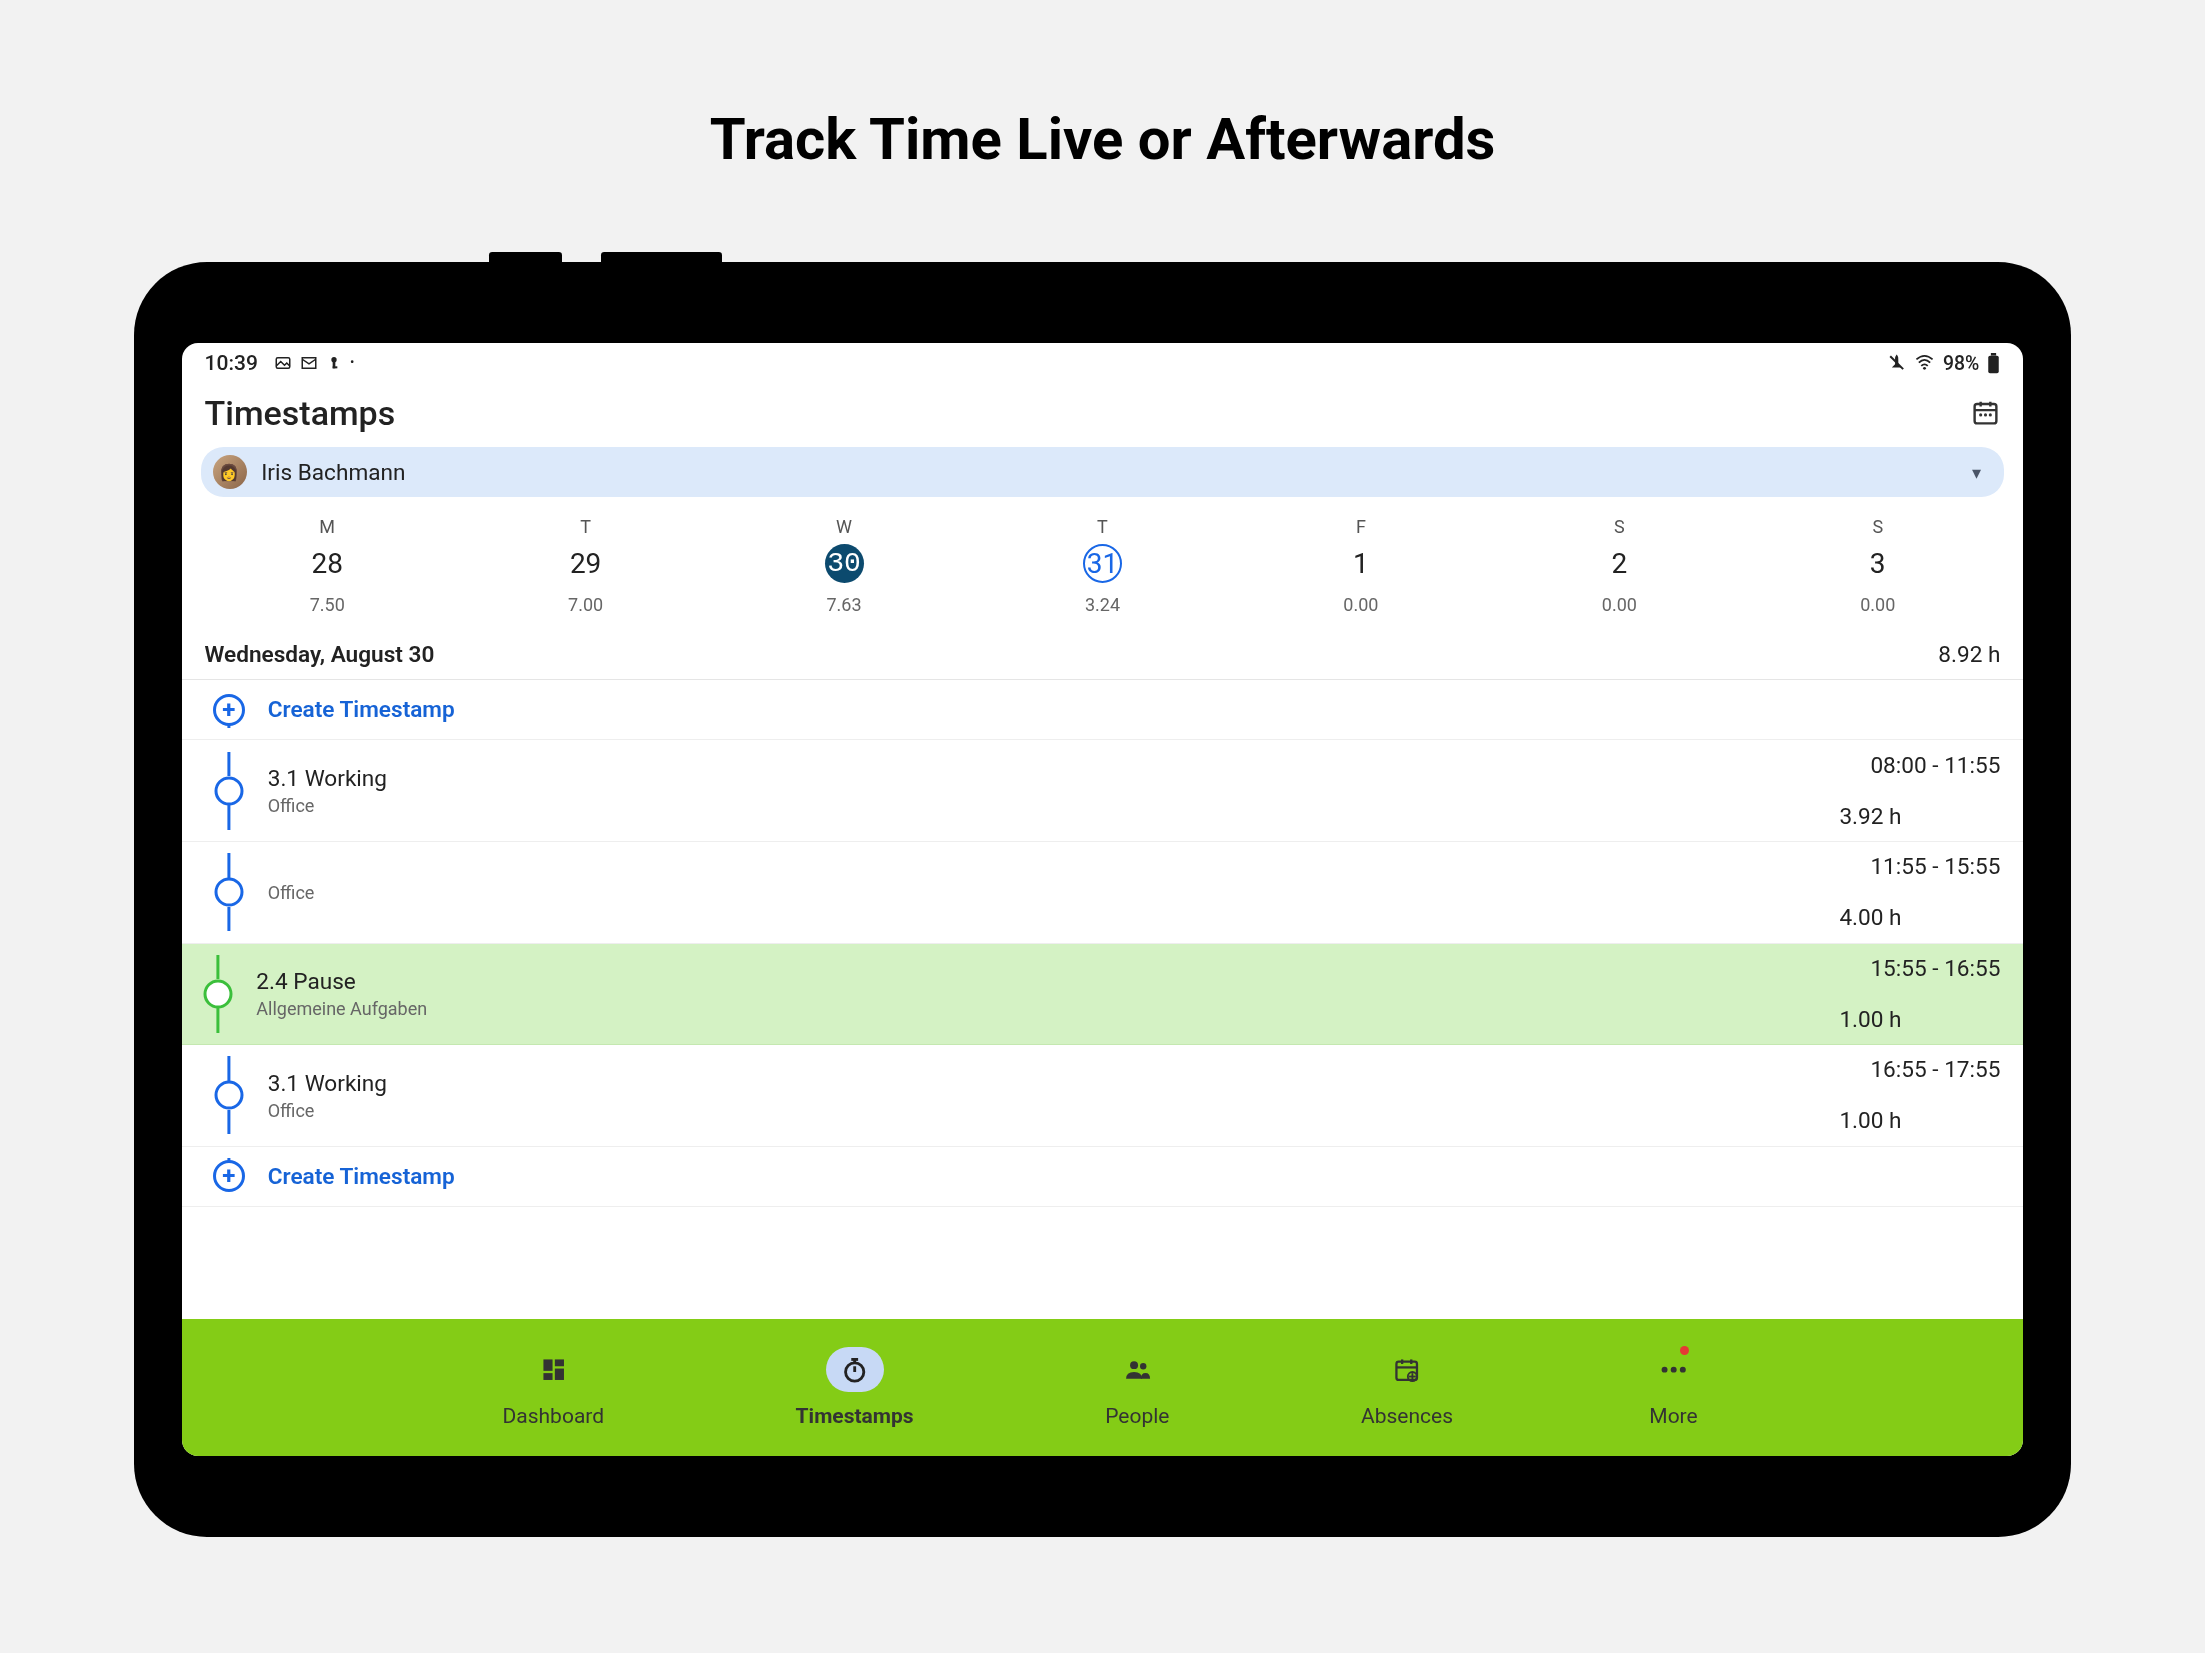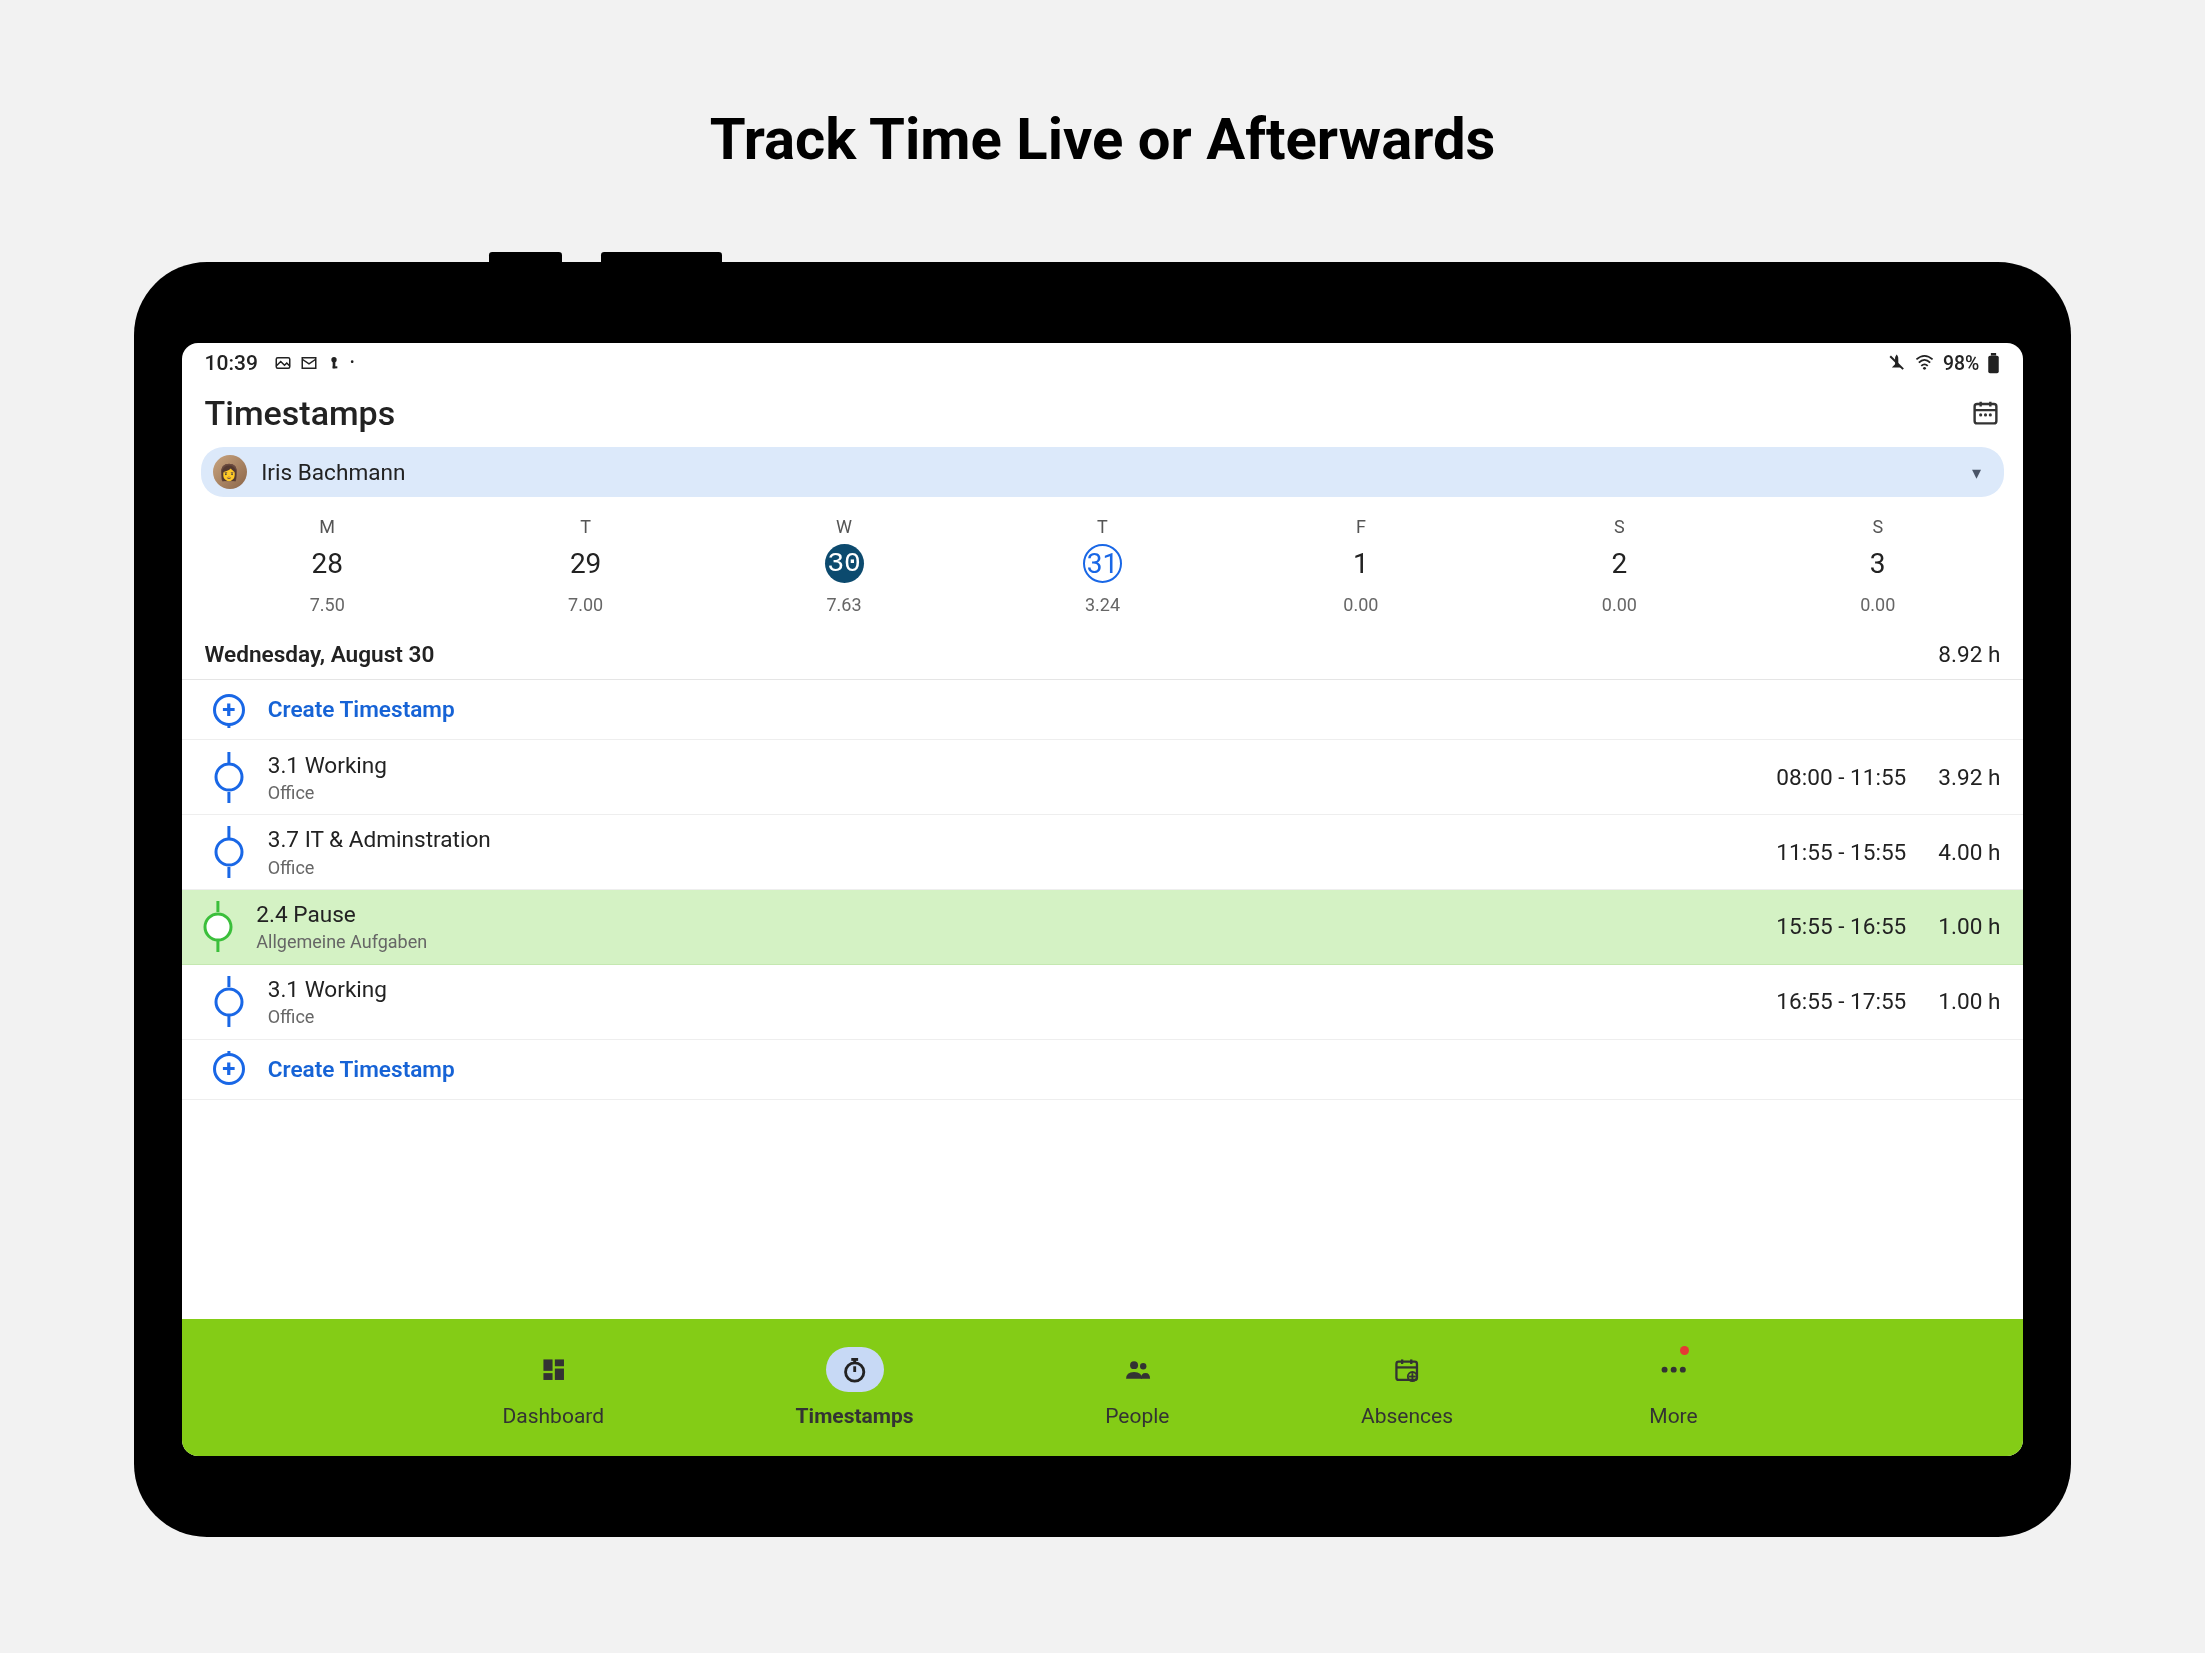--- a/index.html
+++ b/index.html
@@ -179,21 +179,21 @@
     width:32px; height:32px; border-radius:50%;
     border:3.2px solid #1967e6;
     display:flex;align-items:center;justify-content:center;
     color:#1967e6; font-size:24px; font-weight:700;
     background:#fff;
   }
   .tl-body { flex:1; display:flex; flex-direction:column; gap:3.2px; padding-left: 11.3px; }
   .tl-title { font-size: 22.6px; color:#222; }
   .tl-sub { font-size: 18px; color:#666; }
   .tl-create-label { font-size: 22.6px; color:#1663d6; font-weight:600; padding-left: 11.3px; }
-  .tl-right { display:flex; gap: 32px; font-size: 22.6px; color:#222; }
+  .tl-right { display:flex; gap: 24px; font-size: 22.6px; color:#222;flex-direction:column; }
   .tl-range { color:#222; min-width: 161px; text-align:right; }
   .tl-dur { }
   
   
   .bottom-nav {
     height: 137px;
     background:#84cc16;
     display:flex;
     justify-content: space-evenly;
     align-items:center;
@@ -372,21 +372,20 @@
             <div class="tl-dur">3.92 h</div>
           </div>
         </div>
         <div class="tl-row">
           <div class="tl-node-col">
             <div class="tl-line-top"></div>
             <div class="tl-circle"></div>
             <div class="tl-line-bot"></div>
           </div>
           <div class="tl-body">
-            <div class="tl-title">3.7 IT &amp; Adminstration</div>
             <div class="tl-sub">Office</div>
           </div>
           <div class="tl-right">
             <div class="tl-range">11:55 - 15:55</div>
             <div class="tl-dur">4.00 h</div>
           </div>
         </div>
         <div class="tl-row pause">
           <div class="tl-node-col">
             <div class="tl-line-top"></div>

